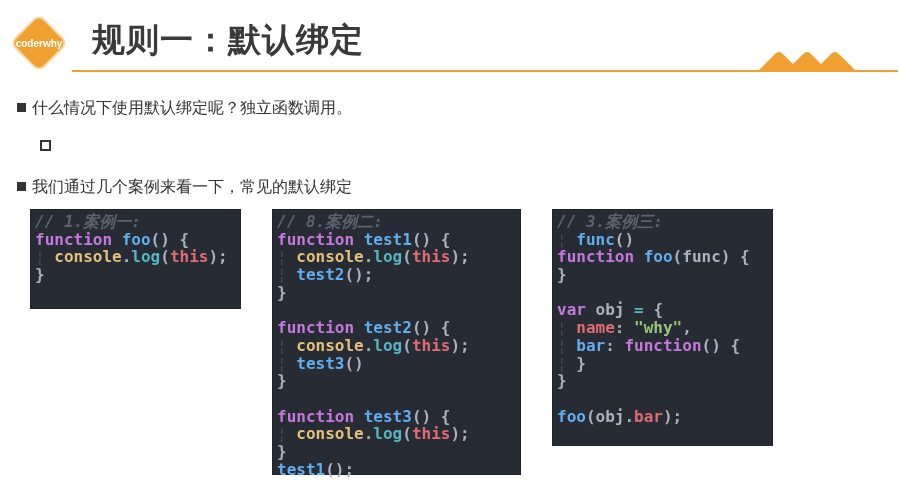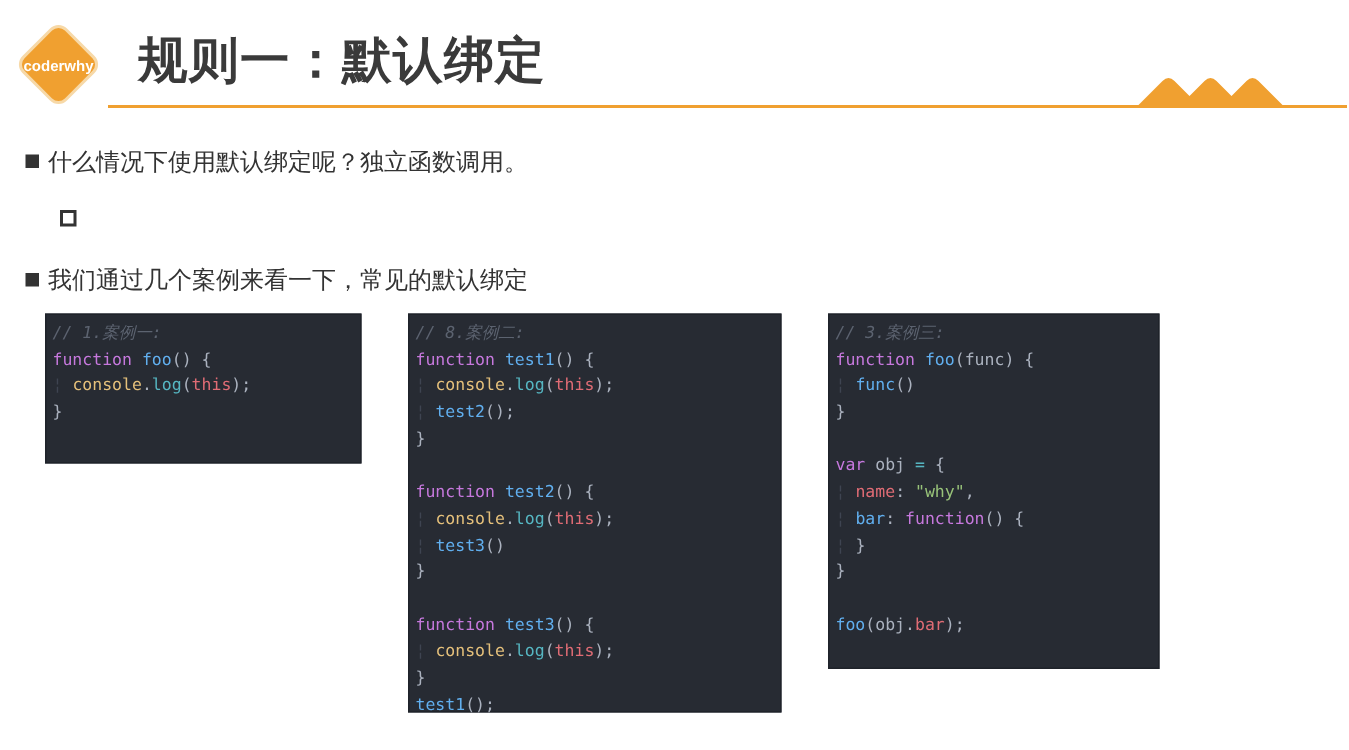--- a/index.html
+++ b/index.html
@@ -23,21 +23,21 @@
       position: absolute; font-size: 16px; color: #333; line-height: 22px; white-space: nowrap; text-align: right;
     }
     .bullet .sq { display: inline-block; width: 9px; height: 9px; background: #333; margin-right: 6px; vertical-align: 1px; }
     .bullet .sq-hollow { display: inline-block; width: 7px; height: 7px; border: 2px solid #333; background: #fff; margin-right: 5px; vertical-align: 1px; }
     .b1 { left: 17px; top: 97px; }
     .b2 { left: 40px; top: 136px; }
     .b3 { left: 17px; top: 176px; }
     .code {
       position: absolute; background: #272b33; border: 1px solid #1f232a;
       font-family: "DejaVu Sans Mono", "Liberation Mono", monospace;
-      font-size: 11px; color: #c9ced8; padding: 3px 0 16px 4px; box-sizing: border-box;
+      font-size: 16px; color: #c9ced8; padding: 3px 0 16px 4px; box-sizing: border-box; font-weight: bold;
     }
     .code .ln { height: 17.7px; line-height: 17.7px; white-space: pre; }
     .c1 { left: 30px; top: 209px; width: 211px; height: 100px; }
     .c2 { left: 272px; top: 209px; width: 249px; height: 266px; }
     .c2 .ln, .c3 .ln { height: 17.7px; line-height: 17.7px; }
     .c3 { left: 552px; top: 209px; width: 221px; height: 237px; }
     .cm { color: #5c6370; font-style: italic; }
     .kw { color: #c678dd; }
     .fn { color: #61afef; }
     .ob { color: #e5c07b; }
@@ -95,22 +95,22 @@
   <div class="ln pn">}</div>
   <div class="ln"> </div>
   <div class="ln"><span class="kw">function</span> <span class="fn">test3</span><span class="pn">() {</span></div>
   <div class="ln"><span class="ind">¦ </span><span class="ob">console</span><span class="pn">.</span><span class="pr">log</span><span class="pn">(</span><span class="th">this</span><span class="pn">);</span></div>
   <div class="ln pn">}</div>
   <div class="ln"><span class="fn">test1</span><span class="pn">();</span></div>
 </div>
 
 <div class="code c3">
   <div class="ln cm">// 3.案例三:</div>
+  <div class="ln"><span class="ind">¦ </span><span class="fn">func</span><span class="pn">()</span></div>
   <div class="ln"><span class="kw">function</span> <span class="fn">foo</span><span class="pn">(func) {</span></div>
-  <div class="ln"><span class="ind">¦ </span><span class="fn">func</span><span class="pn">()</span></div>
   <div class="ln pn">}</div>
   <div class="ln"> </div>
   <div class="ln"><span class="kw">var</span> <span class="pn">obj</span> <span class="pr">=</span> <span class="pn">{</span></div>
   <div class="ln"><span class="ind">¦ </span><span class="th">name</span><span class="pn">:</span> <span class="st">"why"</span><span class="pn">,</span></div>
   <div class="ln"><span class="ind">¦ </span><span class="fn">bar</span><span class="pn">:</span> <span class="kw">function</span><span class="pn">() {</span></div>
   <div class="ln"><span class="ind">¦ </span><span class="pn">}</span></div>
   <div class="ln pn">}</div>
   <div class="ln"> </div>
   <div class="ln"><span class="fn">foo</span><span class="pn">(obj.</span><span class="th">bar</span><span class="pn">);</span></div>
 </div>

